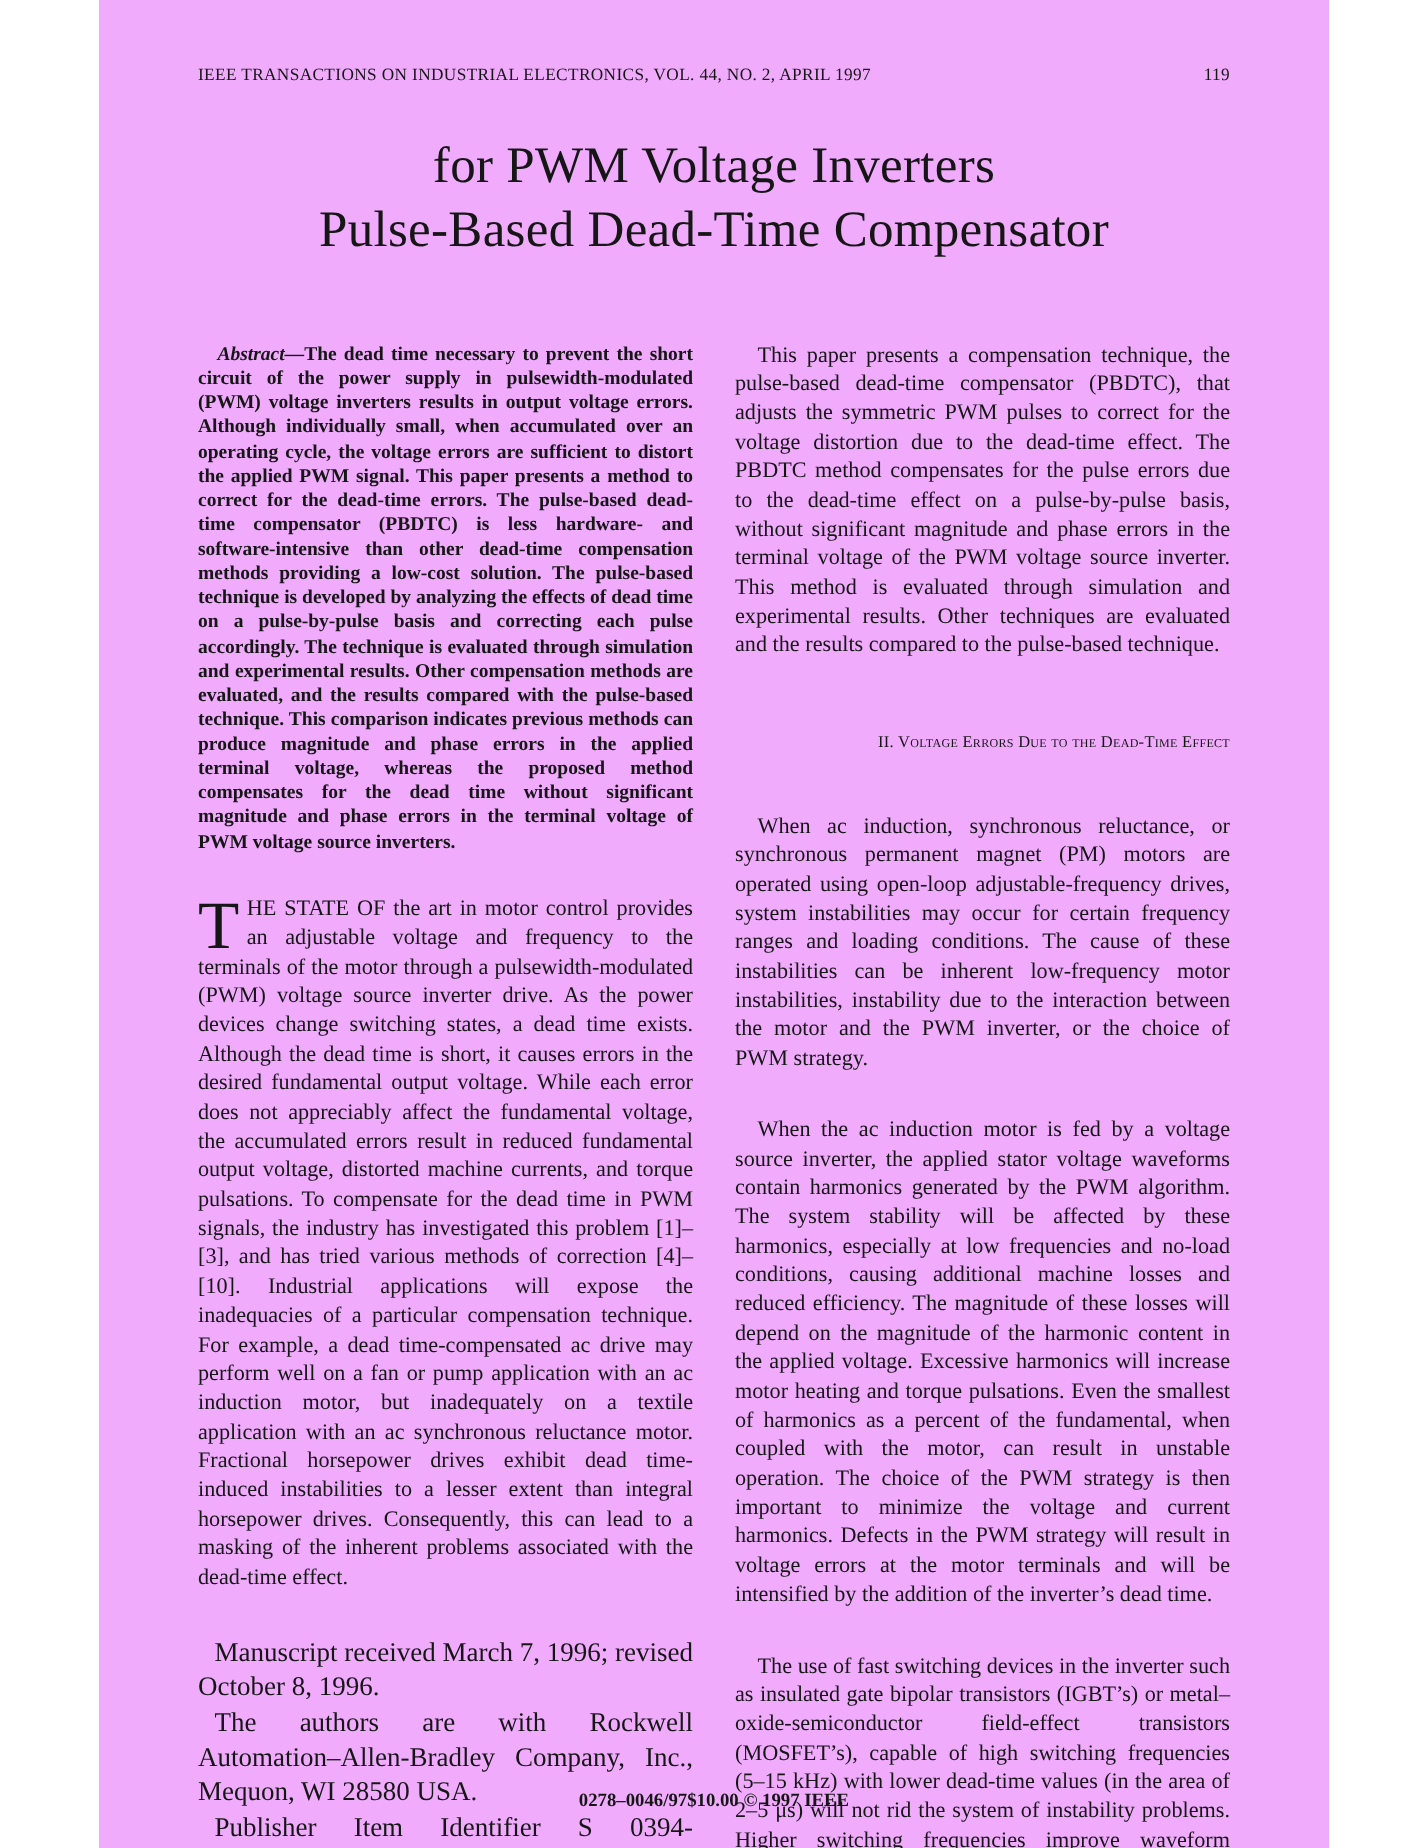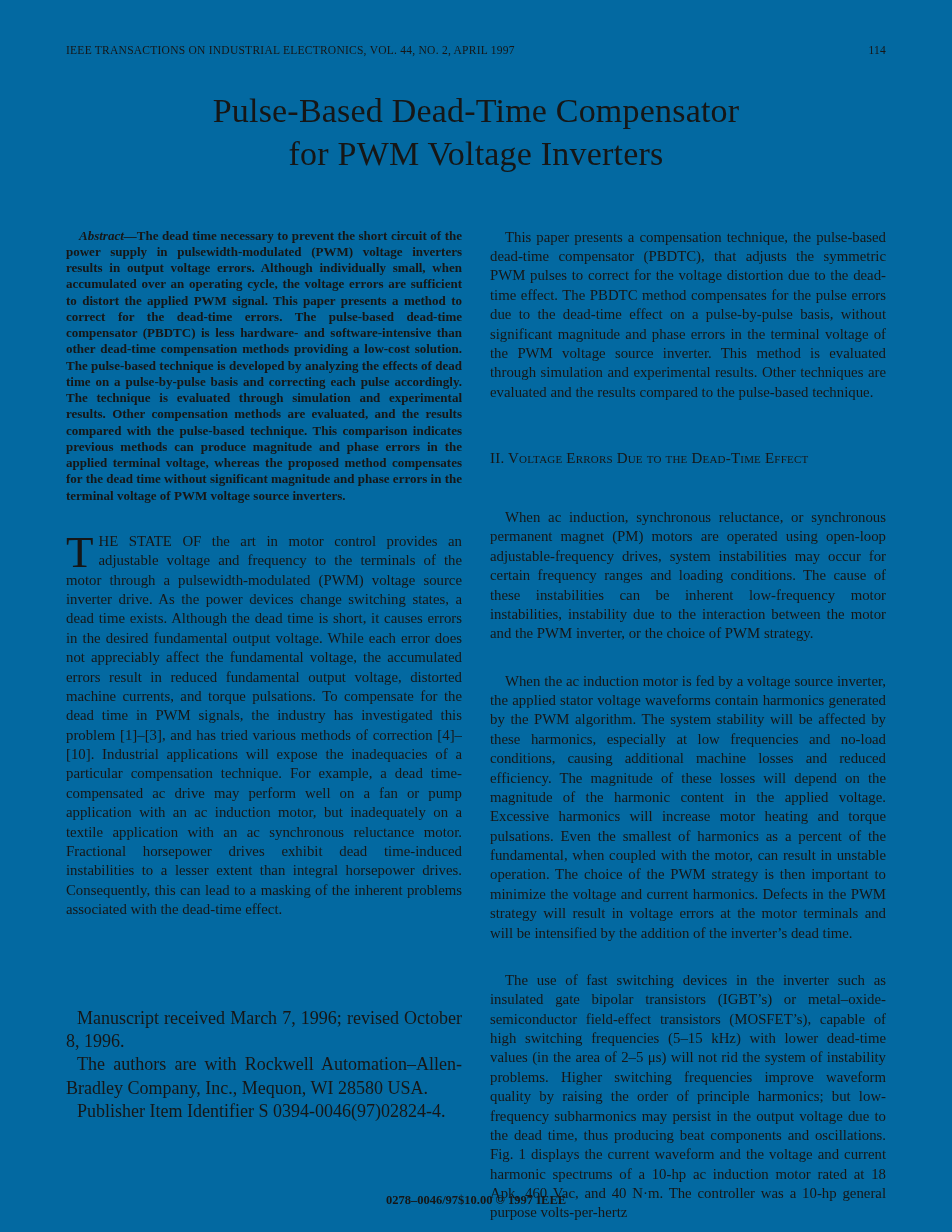--- a/index.html
+++ b/index.html
@@ -1,21 +1,21 @@
 <!DOCTYPE html>
 <html><head>
 <meta charset="utf-8">
 <style>
   html, body { margin: 0; padding: 0; background: #ffffff; }
   .page {
     position: relative;
-    width: 952px;
+    width: 820px;
     height: 1232px;
     margin: 0 auto;
-    background: #0369a1;
+    background: #f0abfc;
     color: #161616;
     font-family: "Liberation Serif", "DejaVu Serif", serif;
     box-sizing: border-box;
     padding: 44px 66px 0 66px;
     overflow: hidden;
   }
   .running-head {
     display: flex;
     justify-content: space-between;
     align-items: baseline;
@@ -53,24 +53,24 @@
   .abstract {
     font-size: 13px;
     font-weight: bold;
     line-height: 1.25;
     text-align: justify;
     text-indent: 13px;
     margin: 0;
   }
   .index-terms { margin-top: 13px; }
   .sec-heading {
-    font-size: 15px;
+    font-size: 11px;
     font-weight: 400;
     font-variant: small-caps;
-    text-align: left;
+    text-align: right;
     margin: 20px 0 13px 0;
     letter-spacing: 0.2px;
   }
   .body-para {
     font-size: 14.8px;
     line-height: 1.31;
     text-align: justify;
     text-indent: 15px;
     margin: 0;
     font-family: Liberation Serif, serif;
@@ -102,26 +102,26 @@
     font-weight: bold;
   }
 </style>
 </head>
 <body>
 
 <div class="page">
 
   <div class="running-head">
     <span>IEEE TRANSACTIONS ON INDUSTRIAL ELECTRONICS, VOL. 44, NO. 2, APRIL 1997</span>
-    <span>114</span>
+    <span>119</span>
   </div>
 
   <h1 class="paper-title">
+      <span class="title-line">for PWM Voltage Inverters</span>
       <span class="title-line">Pulse-Based Dead-Time Compensator</span>
-      <span class="title-line">for PWM Voltage Inverters</span>
     </h1>
 
 
   <div class="columns">
 
     <div class="col">
       <p class="abstract"><span class="it">Abstract—</span><span>The dead time necessary to prevent the short circuit of the power supply in pulsewidth-modulated (PWM) voltage inverters results in output voltage errors. Although individually small, when accumulated over an operating cycle, the voltage errors are sufficient to distort the applied PWM signal. This paper presents a method to correct for the dead-time errors. The pulse-based dead-time compensator (PBDTC) is less hardware- and software-intensive than other dead-time compensation methods providing a low-cost solution. The pulse-based technique is developed by analyzing the effects of dead time on a pulse-by-pulse basis and correcting each pulse accordingly. The technique is evaluated through simulation and experimental results. Other compensation methods are evaluated, and the results compared with the pulse-based technique. This comparison indicates previous methods can produce magnitude and phase errors in the applied terminal voltage, whereas the proposed method compensates for the dead time without significant magnitude and phase errors in the terminal voltage of PWM voltage source inverters.</span></p>
 
 
 

